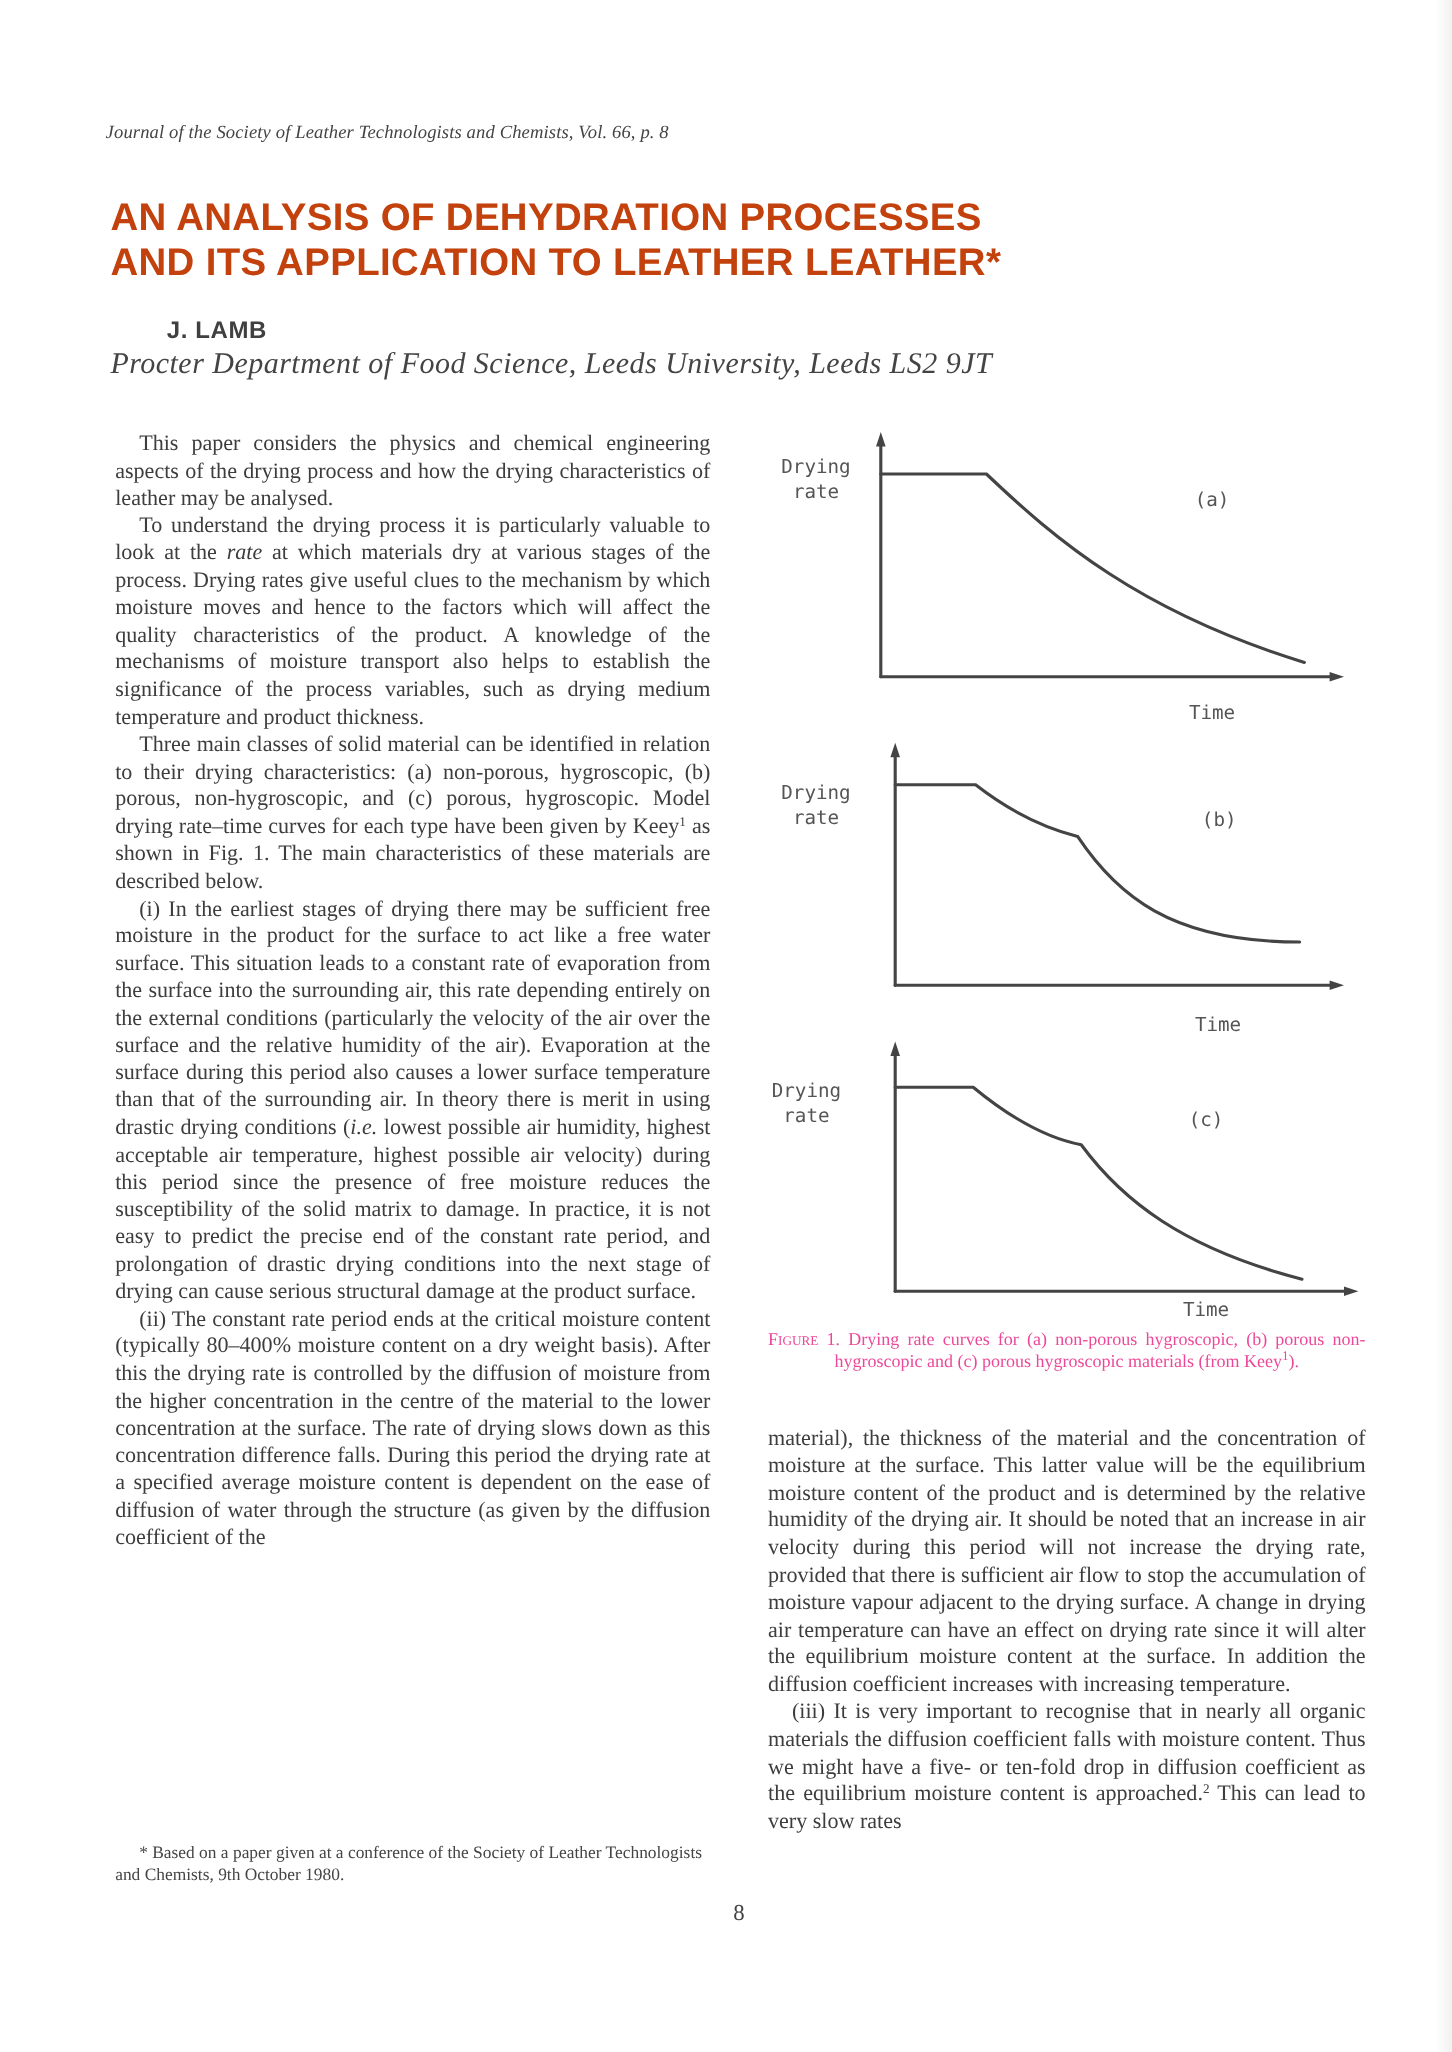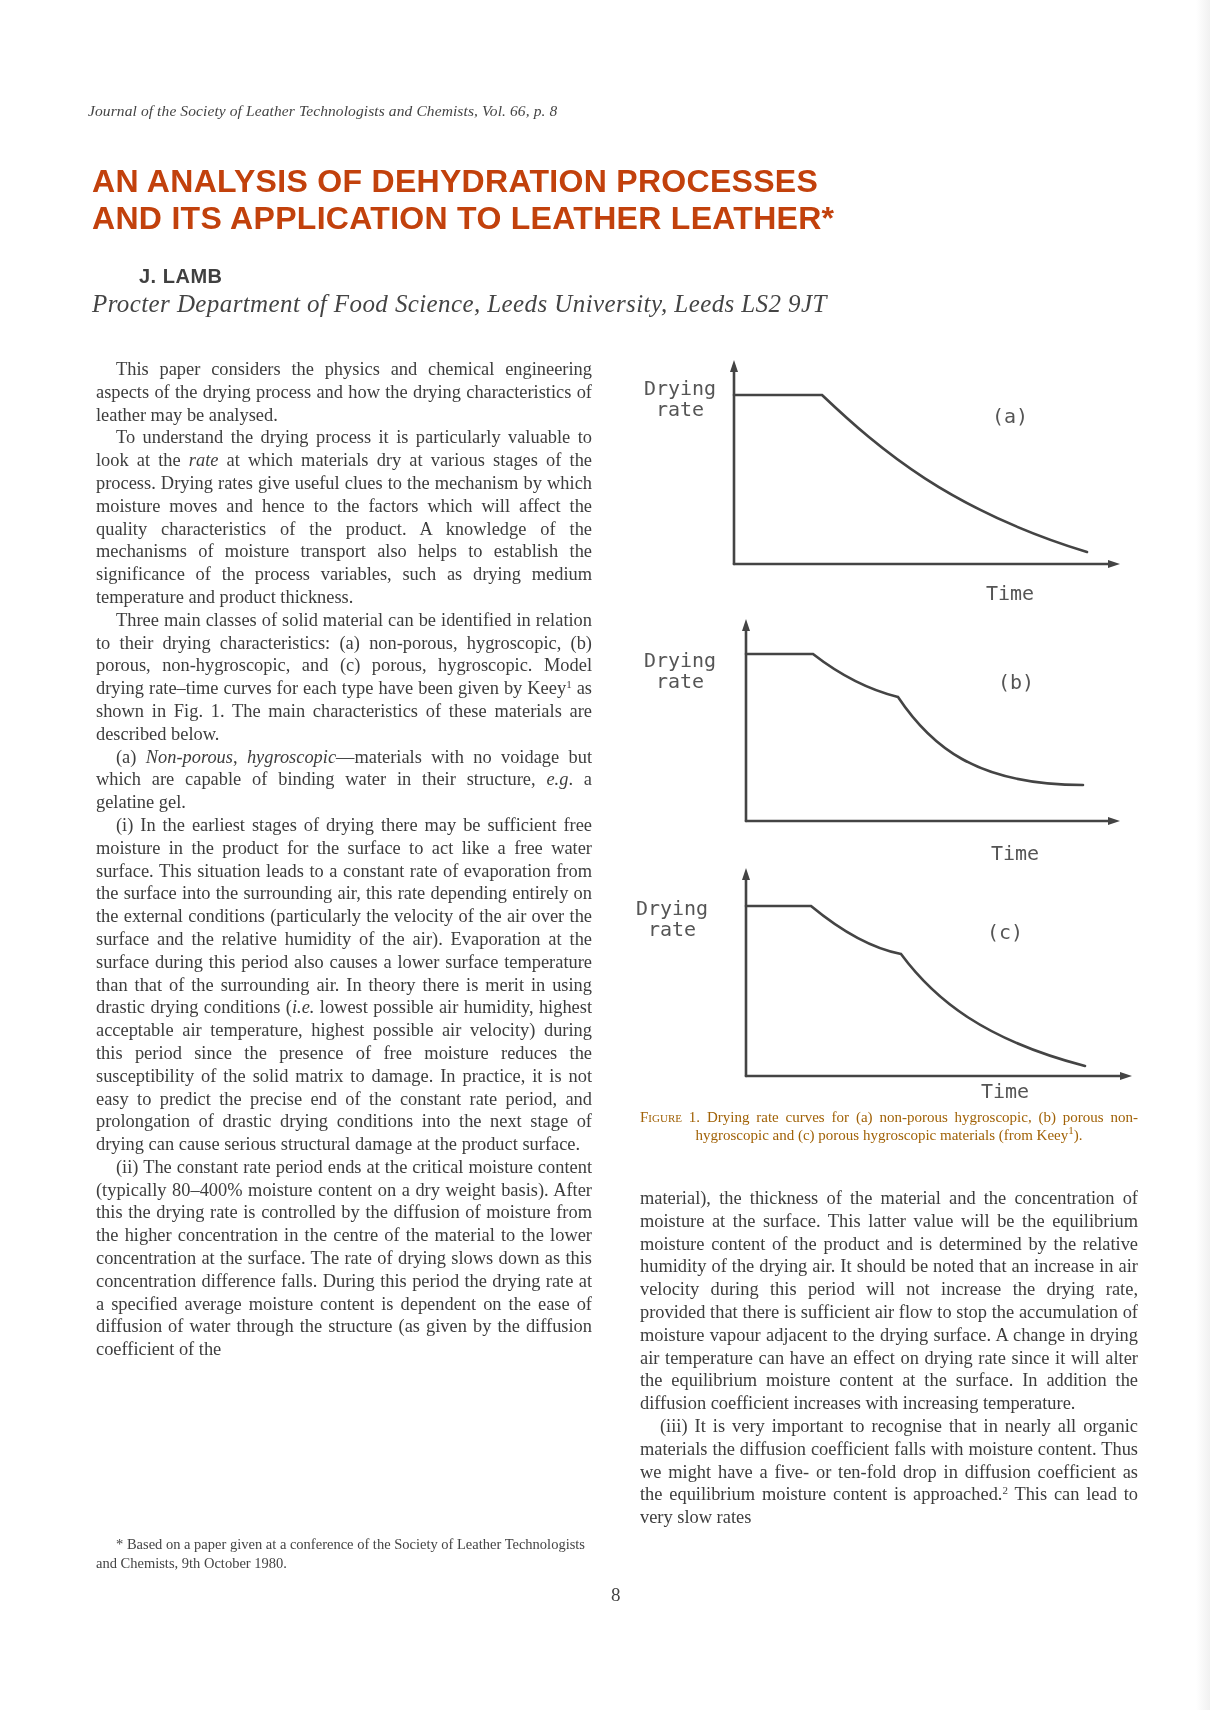--- a/index.html
+++ b/index.html
@@ -30,25 +30,25 @@
   .right { left: 640px; top: 1187px; width: 498px; }
   sup { font-size: 11px; line-height: 0; vertical-align: 6px; }
 
   .footnote { position: absolute; left: 96px; top: 1535px; width: 500px;
               font-size: 14.5px; line-height: 19px; color: #444; }
   .footnote p { margin: 0; text-indent: 20px; }
   .pageno { position: absolute; left: 611px; top: 1584px; font-size: 19px; color: #444; }
 
   .chart { position: absolute; }
   .chart svg { position: absolute; left: 0; top: 0; overflow: visible; }
-  .mono { font-family: "DejaVu Sans Mono", "Liberation Mono", monospace; font-size: 20px;
+  .mono { font-family: "DejaVu Sans Mono", "Liberation Mono", monospace; font-size: 16px;
           color: #555; position: absolute; text-align: center; line-height: 21px; }
 
   .caption { position: absolute; left: 640px; top: 1109px; width: 498px;
-             font-size: 15px; line-height: 17.5px; color: #a16207; text-align: justify;
+             font-size: 15px; line-height: 17.5px; color: #ec4899; text-align: justify;
              text-align-last: center; }
   .caption .sc { font-variant: small-caps; }
 </style>
 </head>
 <body>
 
 <div class="edge"></div>
 
 <div class="journal">Journal of the Society of Leather Technologists and Chemists, Vol. 66, p. 8</div>
 
@@ -57,21 +57,20 @@
   <span>AND ITS APPLICATION TO LEATHER LEATHER*</span>
 </h1>
 
 <div class="author">J. LAMB</div>
 <div class="affil">Procter Department of Food Science, Leeds University, Leeds LS2 9JT</div>
 
 <div class="col left">
   <p>This paper considers the physics and chemical engineering aspects of the drying process and how the drying characteristics of leather may be analysed.</p>
   <p><span>To understand the drying process it is particularly valuable to look at the </span><em>rate</em><span> at which materials dry at various stages of the process. Drying rates give useful clues to the mechanism by which moisture moves and hence to the factors which will affect the quality characteristics of the product. A knowledge of the mechanisms of moisture transport also helps to establish the significance of the process variables, such as drying medium temperature and product thickness.</span></p>
   <p><span>Three main classes of solid material can be identified in relation to their drying characteristics: (a) non-porous, hygroscopic, (b) porous, non-hygroscopic, and (c) porous, hygroscopic. Model drying rate–time curves for each type have been given by Keey</span><sup>1</sup><span> as shown in Fig. 1. The main characteristics of these materials are described below.</span></p>
-  <p><span>(a) </span><em>Non-porous</em><span>, </span><em>hygroscopic</em><span>—materials with no voidage but which are capable of binding water in their structure, </span><em>e.g</em><span>. a gelatine gel.</span></p>
   <p><span>(i) In the earliest stages of drying there may be sufficient free moisture in the product for the surface to act like a free water surface. This situation leads to a constant rate of evaporation from the surface into the surrounding air, this rate depending entirely on the external conditions (particularly the velocity of the air over the surface and the relative humidity of the air). Evaporation at the surface during this period also causes a lower surface temperature than that of the surrounding air. In theory there is merit in using drastic drying conditions (</span><em>i.e.</em><span> lowest possible air humidity, highest acceptable air temperature, highest possible air velocity) during this period since the presence of free moisture reduces the susceptibility of the solid matrix to damage. In practice, it is not easy to predict the precise end of the constant rate period, and prolongation of drastic drying conditions into the next stage of drying can cause serious structural damage at the product surface.</span></p>
   <p>(ii) The constant rate period ends at the critical moisture content (typically 80–400% moisture content on a dry weight basis). After this the drying rate is controlled by the diffusion of moisture from the higher concentration in the centre of the material to the lower concentration at the surface. The rate of drying slows down as this concentration difference falls. During this period the drying rate at a specified average moisture content is dependent on the ease of diffusion of water through the structure (as given by the diffusion coefficient of the</p>
 </div>
 
 <div class="footnote">
   <p>* Based on a paper given at a conference of the Society of Leather Technologists and Chemists, 9th October 1980.</p>
 </div>
 
 <div class="pageno">8</div>
 

